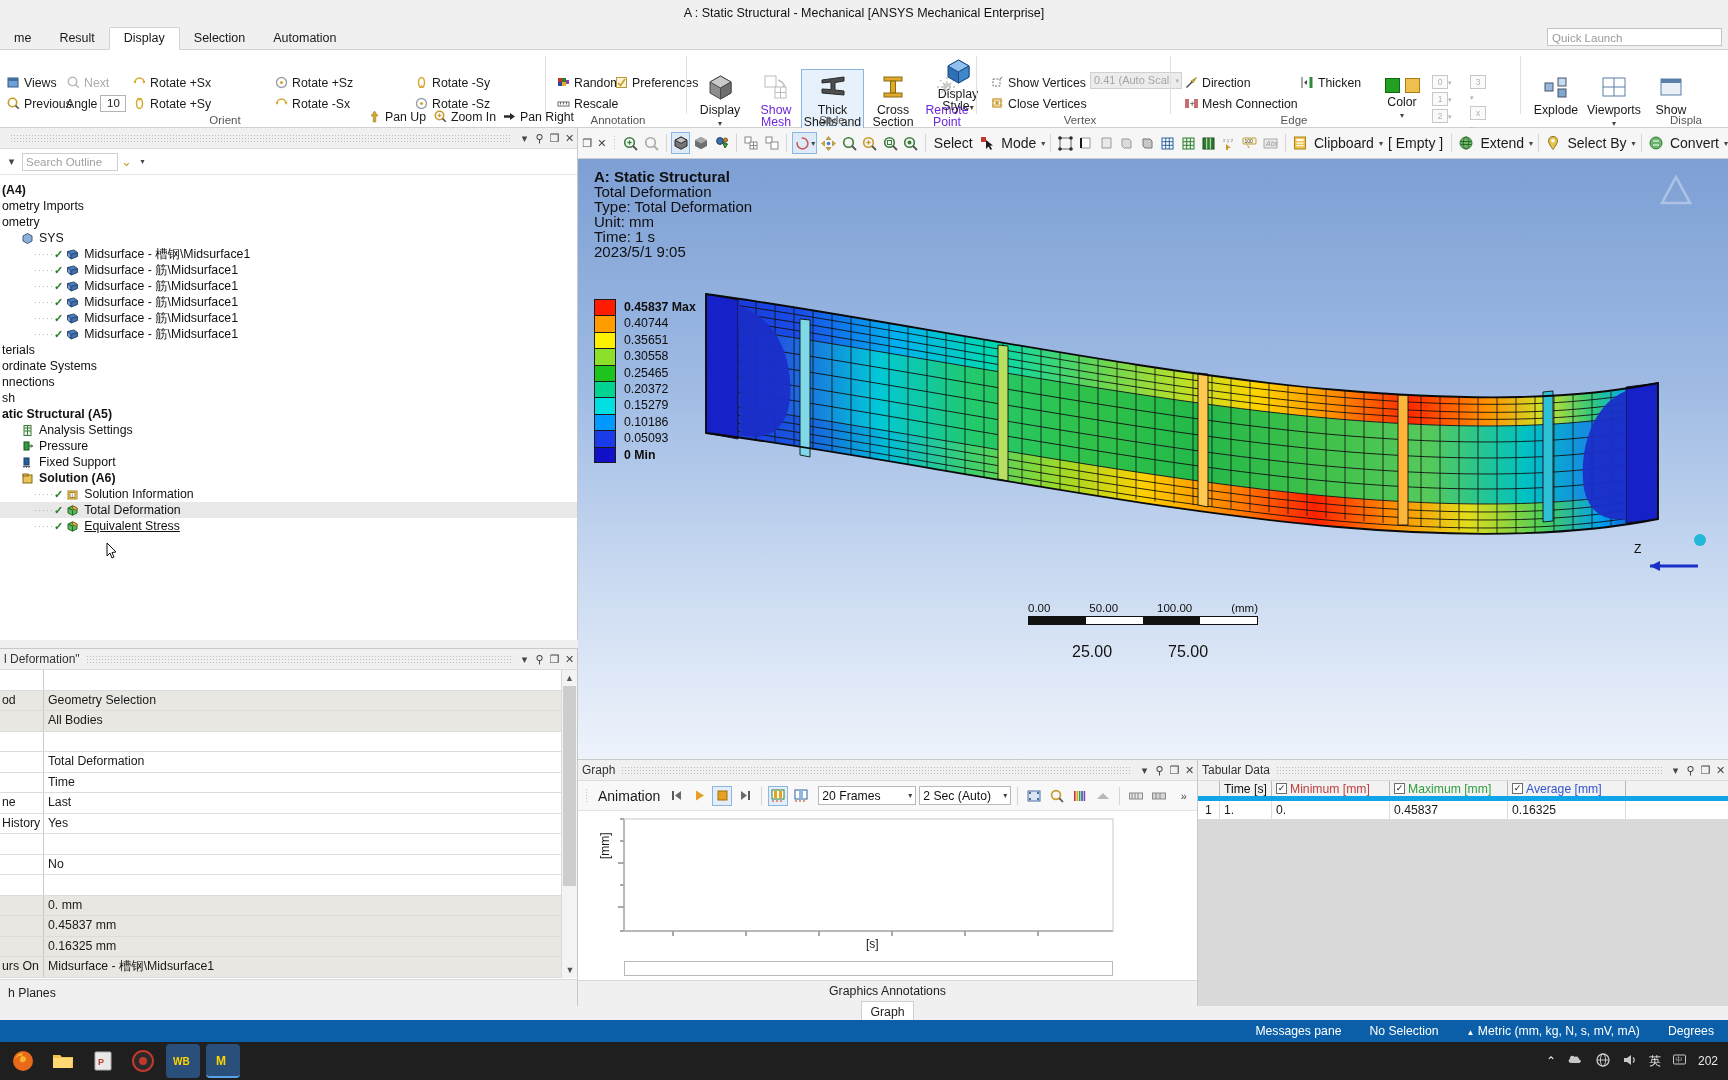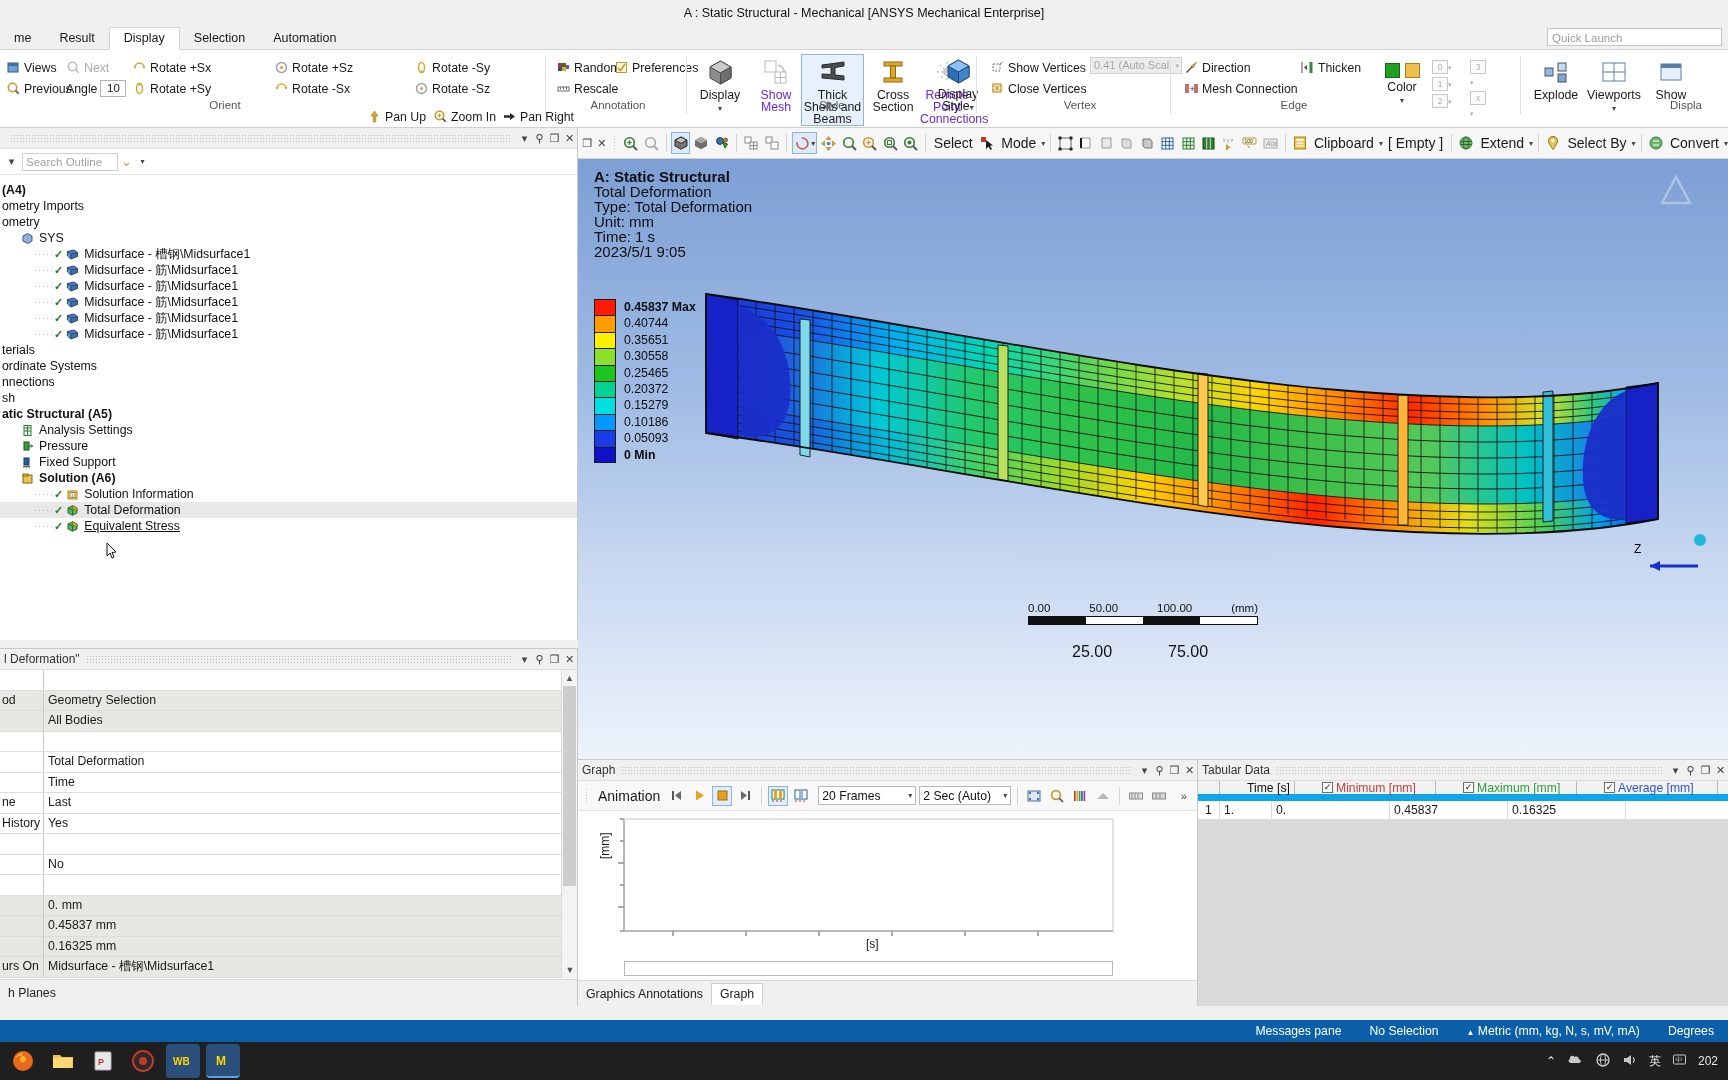--- a/index.html
+++ b/index.html
@@ -43,21 +43,21 @@
     position:absolute; right:6px; top:28px; width:175px; height:18px;
     background:#ffffff; border:1px solid #c4c4c4;
     font-size:11.5px; color:#9a9a9a; padding:2px 4px; line-height:14px;
   }
 
   
   .ribbon {
     position:absolute; left:0; top:50px; width:1728px; height:78px;
     background:#ffffff; border-bottom:1px solid #cfcfcf;
   }
-  .rgroup { position:absolute; top:1px; height:61px; }
+  .rgroup { position:absolute; top:16px; height:61px; }
   .rgroup .glabel {
     position:absolute; bottom:1px; left:0; width:100%;
     text-align:center; font-size:11.5px; color:#555;
   }
   .rsep { position:absolute; top:6px; width:1px; height:58px; background:#e0e0e0; }
 
   .ritem {
     display:flex; align-items:center; gap:3px;
     font-size:12.3px; color:#1a1a1a; height:21px; white-space:nowrap;
     padding:0 2px; cursor:default;
@@ -169,27 +169,27 @@
   
   .graph-panel { position:absolute; left:578px; top:759px; width:620px; height:247px; background:#fff; border-top:1px solid #c8c8c8; border-right:1px solid #c8c8c8; }
   .anim-bar { height:30px; display:flex; align-items:center; gap:3px; padding-left:4px; border-bottom:1px solid #e2e2e2; background:#f8f8f8; }
   .abtn { width:20px;height:20px;display:flex;align-items:center;justify-content:center; }
   .abtn.sel { border:1px solid #8ab6e0; background:#e4eefa; }
   .combo {
     height:19px; border:1px solid #b9b9b9; background:#fff; font-size:12.2px;
     display:flex; align-items:center; justify-content:space-between; padding:0 3px; color:#111;
   }
   .chart-area { position:absolute; top:31px; left:0; right:0; bottom:26px; background:#fff; }
-  .graph-tabs { position:absolute; bottom:0; left:0; right:0; height:26px; background:#f0f0f0; border-top:1px solid #d8d8d8; display:flex; align-items:center; }
+  .graph-tabs { position:absolute; bottom:0; left:0; right:0; height:26px; background:#f0f0f0; border-top:1px solid #d8d8d8; display:flex; align-items:center;flex-direction:column; }
   .gtab { font-size:12.3px; padding:3px 8px; color:#222; }
   .gtab.active { background:#fff; border:1px solid #cfcfcf; border-bottom:1px solid #fff; margin-bottom:-1px; }
 
   
   .tab-panel { position:absolute; left:1198px; top:759px; width:530px; height:247px; background:#fff; border-top:1px solid #c8c8c8; }
-  .tdhead { display:flex; height:20px; border-bottom:7px solid #0ea5e9; background:#f2f2f2;gap:23px; }
+  .tdhead { display:flex; height:20px; border-bottom:5px solid #0ea5e9; background:#f2f2f2; }
   .tdh { border-right:1px solid #b9b9b9; font-size:12.2px; display:flex; align-items:center; gap:3px; padding:0 4px; }
   .tdrow { display:flex; height:19px; border-bottom:1px solid #dcdcdc; background:#fff; }
   .tdc { border-right:1px solid #dcdcdc; font-size:12.2px; padding:0 4px; line-height:18px; }
   .cbx { width:11px;height:11px;border:1px solid #6d6d6d;background:#fff;font-size:9px;line-height:9px;text-align:center;color:#111; }
   .td-body { position:absolute; top:39px; left:0; right:0; bottom:0; background:#d9d9d9; }
 
   
   .statusbar {
     position:absolute; left:0; bottom:38px; width:1728px; height:22px;
     background:#0a5fa8; color:#fff; font-size:12.2px;

